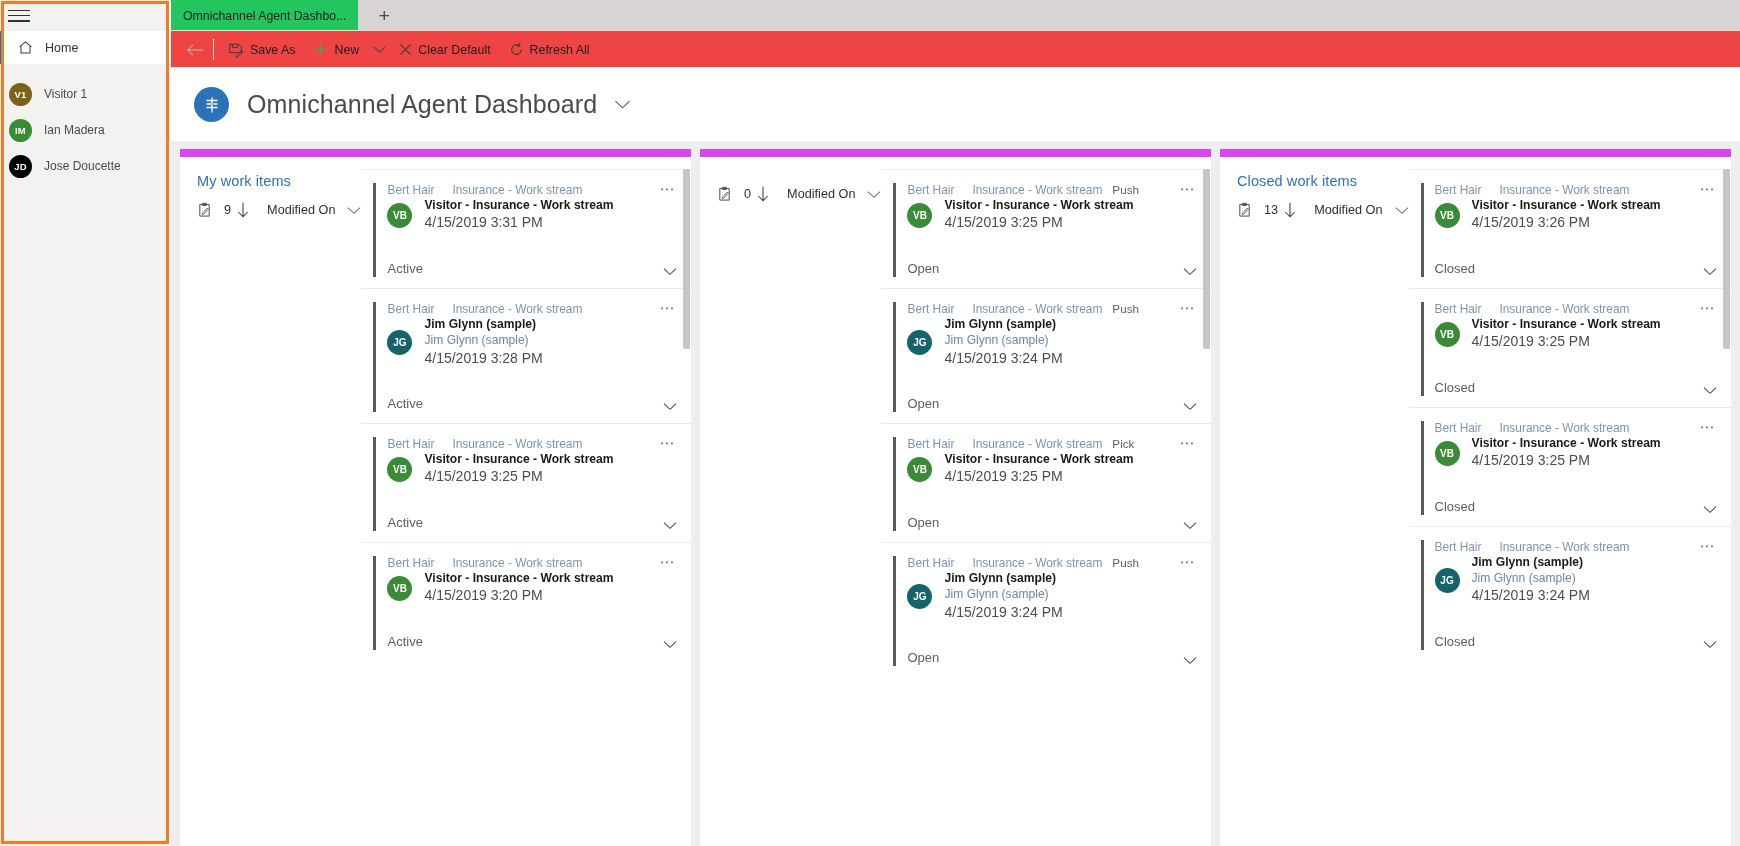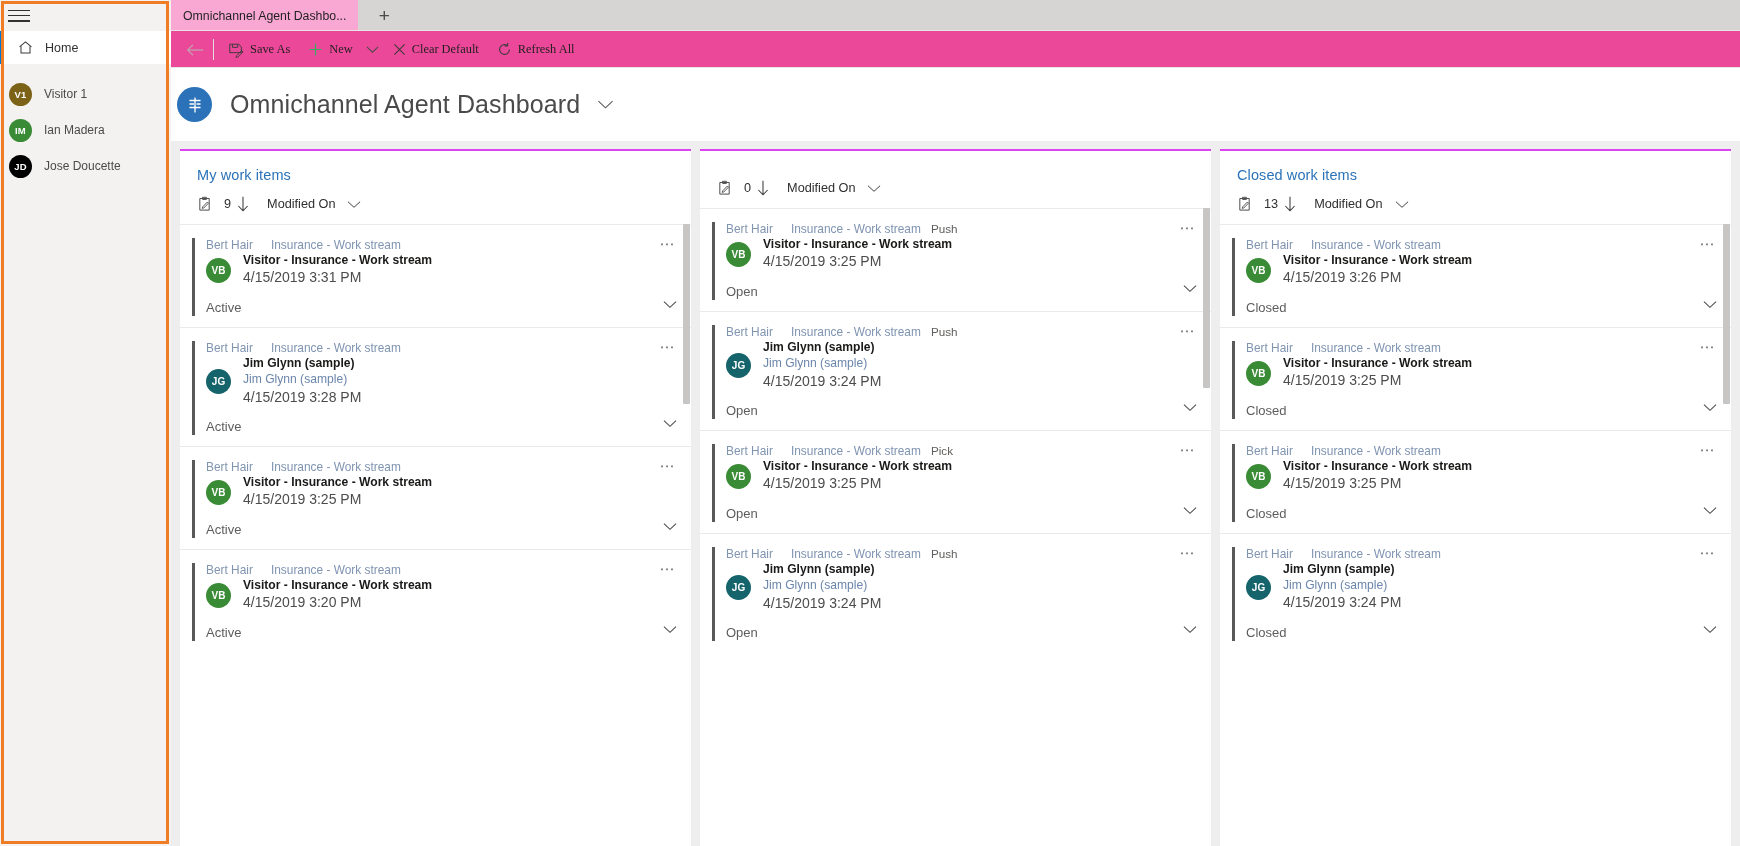--- a/index.html
+++ b/index.html
@@ -80,43 +80,42 @@
     position: relative;
   }
   .tabstrip::after {
     content: ""; position: absolute; left: 0; right: 0; bottom: 0;
     height: 1px; background: #e6e5e4;
   }
   .tab-item {
     min-width: 178px;
     display: flex; align-items: center; justify-content: center;
     font-size: 12.3px; color: #1f1f1f;
-    background: #f9a8d4;
+    background: #22c55e;
     padding: 0 12px;
   }
   .tab-newgroup {
     flex: 1 1 auto;
     background: #d6d5d4;
     display: flex; align-items: center;
     padding-left: 16px;
   }
   .tab-plus {
     font-size: 19px; color: #4b4b4b; line-height: 1;
     font-weight: 300;
     width: 20px; text-align: center;
   }
 
   
   .cmdbar {
     height: 37px;
-    background: #ec4899;
+    background: #ef4444;
     display: flex; align-items: center;
     padding-left: 9px;
     position: relative;
-    font-family: Liberation Serif, serif;
   }
   .cmdbar::after {
     content: ""; position: absolute; left: 0; right: 0; bottom: 0;
     height: 1px; background: #e6e5e4;
   }
   .back-arrow {
     width: 30px; height: 30px;
     display: flex; align-items: center; justify-content: center;
     color: #b6b5b4;
   }
@@ -131,21 +130,21 @@
   .cmd-caret {
     display: flex; align-items: center; justify-content: center;
     width: 22px; height: 30px; color: #4b4b4b;
   }
 
   
   .pagehead {
     height: 73px;
     background: #ffffff;
     display: flex; align-items: center;
-    padding-left: 6px;
+    padding-left: 23px;
   }
   .dash-icon {
     width: 35px; height: 35px; border-radius: 50%;
     background: #2b72b8;
     display: flex; align-items: center; justify-content: center;
     flex: 0 0 35px;
   }
   .pagehead-title {
     margin-left: 18px;
     font-size: 25px; color: #4a4a4a; font-weight: 400;
@@ -160,24 +159,24 @@
     padding: 8px 0 0 0;
     display: flex;
     gap: 9px;
     padding-left: 9px;
     padding-right: 9px;
     overflow: hidden;
     min-height: 0;
   }
   .column {
     background: #ffffff;
-    border-top: 2px solid #d946ef;
+    border-top: 8px solid #d946ef;
     flex: 1 1 0;
     min-width: 0;
-    display: flex; flex-direction: column;
+    display: flex; flex-direction: row;
     position: relative;
     overflow: hidden;
   }
   .col-head { padding: 16px 0 0 17px; flex: 0 0 auto; }
   .col-title {
     font-size: 14.5px; color: #2b72b8; font-weight: 400;
     letter-spacing: 0.1px;
   }
   .col-meta {
     display: flex; align-items: center;
@@ -243,22 +242,22 @@
     font-size: 12.1px; color: #1b1a19; font-weight: 700;
     line-height: 1.35;
     white-space: nowrap; overflow: hidden; text-overflow: ellipsis;
   }
   .card-sub {
     font-size: 12.1px; color: #6b86ab; line-height: 1.35;
   }
   .card-time { font-size: 14px; color: #4c4c4c; line-height: 1.4; }
 
   .card-bottom {
-    display: flex; align-items: flex-start; justify-content: space-between;
-    margin-top: 12px;
+    display: flex; align-items: flex-end; justify-content: space-between;
+    margin-top: 28px;
     padding-left: 26px; padding-right: 14px;
   }
   .card-status { font-size: 13px; color: #5d5d5d; }
   .card-chevron { color: #4b4b4b; display: flex; align-items: center; }
 
   
   .col-scrollbar {
     position: absolute; top: 0; right: 0; width: 9px; bottom: 0;
     background: transparent;
   }

